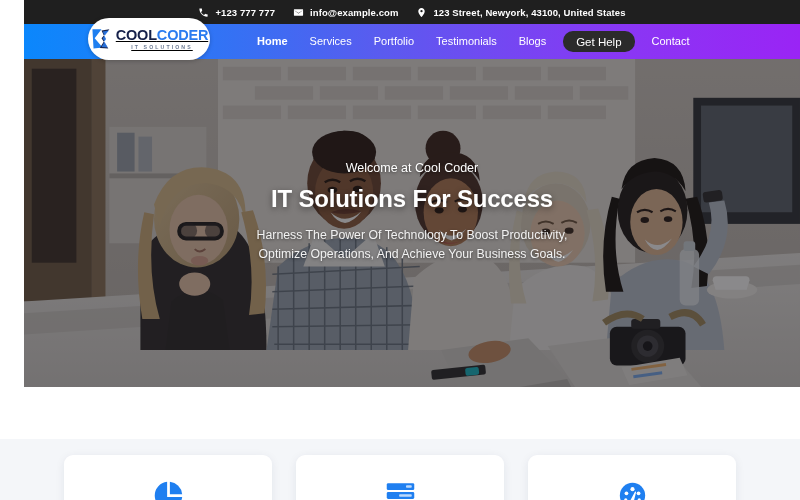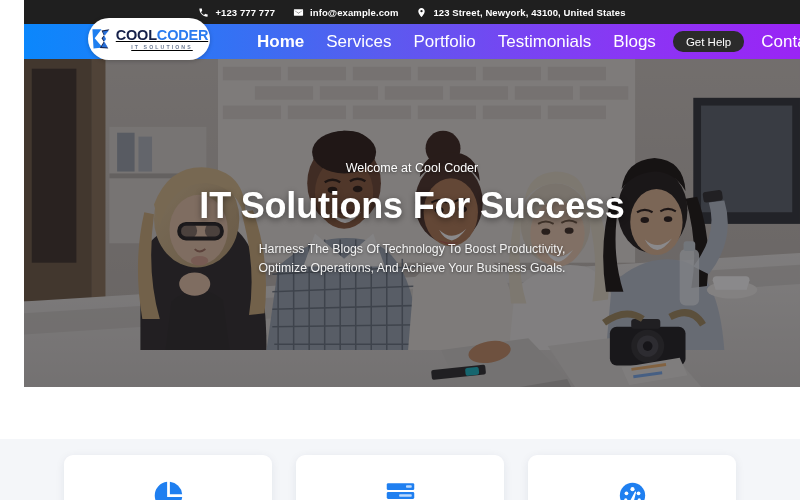--- a/index.html
+++ b/index.html
@@ -43,42 +43,42 @@
   .logo-sub {
     font-size: 5.2px; font-weight: bold; color: #6b7a93;
     letter-spacing: 2.1px; margin-top: 2.5px;
   }
 
   .nav-links {
     position: absolute; left: 222px; top: 0; height: 35px;
     display: flex; align-items: center; gap: 0;
   }
   .nav-link {
-    color: #ffffff; font-size: 17px; padding: 0 11px;
+    color: #ffffff; font-size: 11px; padding: 0 11px;
     line-height: 35px; white-space: nowrap; cursor: pointer;
   }
   .nav-link.active { font-weight: bold; }
   .nav-pill {
     background: #2b2b2b; color: #ffffff; font-size: 11.5px;
     padding: 4.5px 13px; border-radius: 10px; margin: 0 6px;
     white-space: nowrap; cursor: pointer;
   }
 
   
   .hero { position: relative; height: 328px; overflow: hidden; background: #d946ef; }
   .hero-photo { position: absolute; inset: 0; }
   .hero-overlay { position: absolute; inset: 0; background: rgba(22,20,24,.50); }
 
   .hero-content {
     position: absolute; left: 0; right: 0; top: 102px;
     display: flex; flex-direction: column; align-items: center;
   }
   .hero-kicker { color: #ffffff; font-size: 12.5px; margin-bottom: 10px; text-shadow: 0 1px 3px rgba(0,0,0,.5); }
   .hero-title {
-    color: #ffffff; font-size: 36px; font-weight: bold; letter-spacing: -.2px;
+    color: #ffffff; font-size: 24px; font-weight: bold; letter-spacing: -.2px;
     margin-bottom: 13px; text-shadow: 0 2px 6px rgba(0,0,0,.45);
   }
   .hero-sub {
     color: #f2f2f2; font-size: 12.3px; line-height: 1.55; text-align: center;
     text-shadow: 0 1px 3px rgba(0,0,0,.5);
   }
   .hero-cta {
     margin-top: 22px; width: 146px; height: 34px; border-radius: 17px;
     background: rgba(150,150,150,.45); border: none;
     color: #ffffff; font-size: 12.5px; font-family: inherit; cursor: pointer;
@@ -347,21 +347,21 @@
       <ellipse cx="170" cy="358" rx="34" ry="16" fill="#e4c3a8" transform="rotate(-12 170 358)"></ellipse>
       <ellipse cx="480" cy="302" rx="22" ry="11" fill="#c68f67" transform="rotate(-10 480 302)"></ellipse>
     </svg>
 
     <div class="hero-overlay"></div>
 
     <div class="hero-content">
       <div class="hero-kicker">Welcome at Cool Coder</div>
       <div class="hero-title">IT Solutions For Success</div>
       <div class="hero-sub">
-        <div>Harness The Blogs Of Technology To Boost Productivity,</div>
+        <div>Harness The Power Of Technology To Boost Productivity,</div>
         <div>Optimize Operations, And Achieve Your Business Goals.</div>
       </div>
     </div>
 
     <div class="socials">
       <a class="soc">
         <svg viewBox="0 0 24 24">
           <path d="M23 4.9c-.8.4-1.7.7-2.6.8a4.6 4.6 0 0 0 2-2.5c-.9.5-1.9.9-2.9 1.1a4.5 4.5 0 0 0-7.8 4.1A12.9 12.9 0 0 1 2.3 3.6a4.5 4.5 0 0 0 1.4 6 4.4 4.4 0 0 1-2-.6v.1c0 2.2 1.5 4 3.6 4.4a4.5 4.5 0 0 1-2 .1 4.5 4.5 0 0 0 4.2 3.1A9 9 0 0 1 1 18.6a12.7 12.7 0 0 0 6.9 2c8.3 0 12.8-6.9 12.8-12.8v-.6c.9-.6 1.7-1.4 2.3-2.3z"></path>
         </svg>
       </a>

